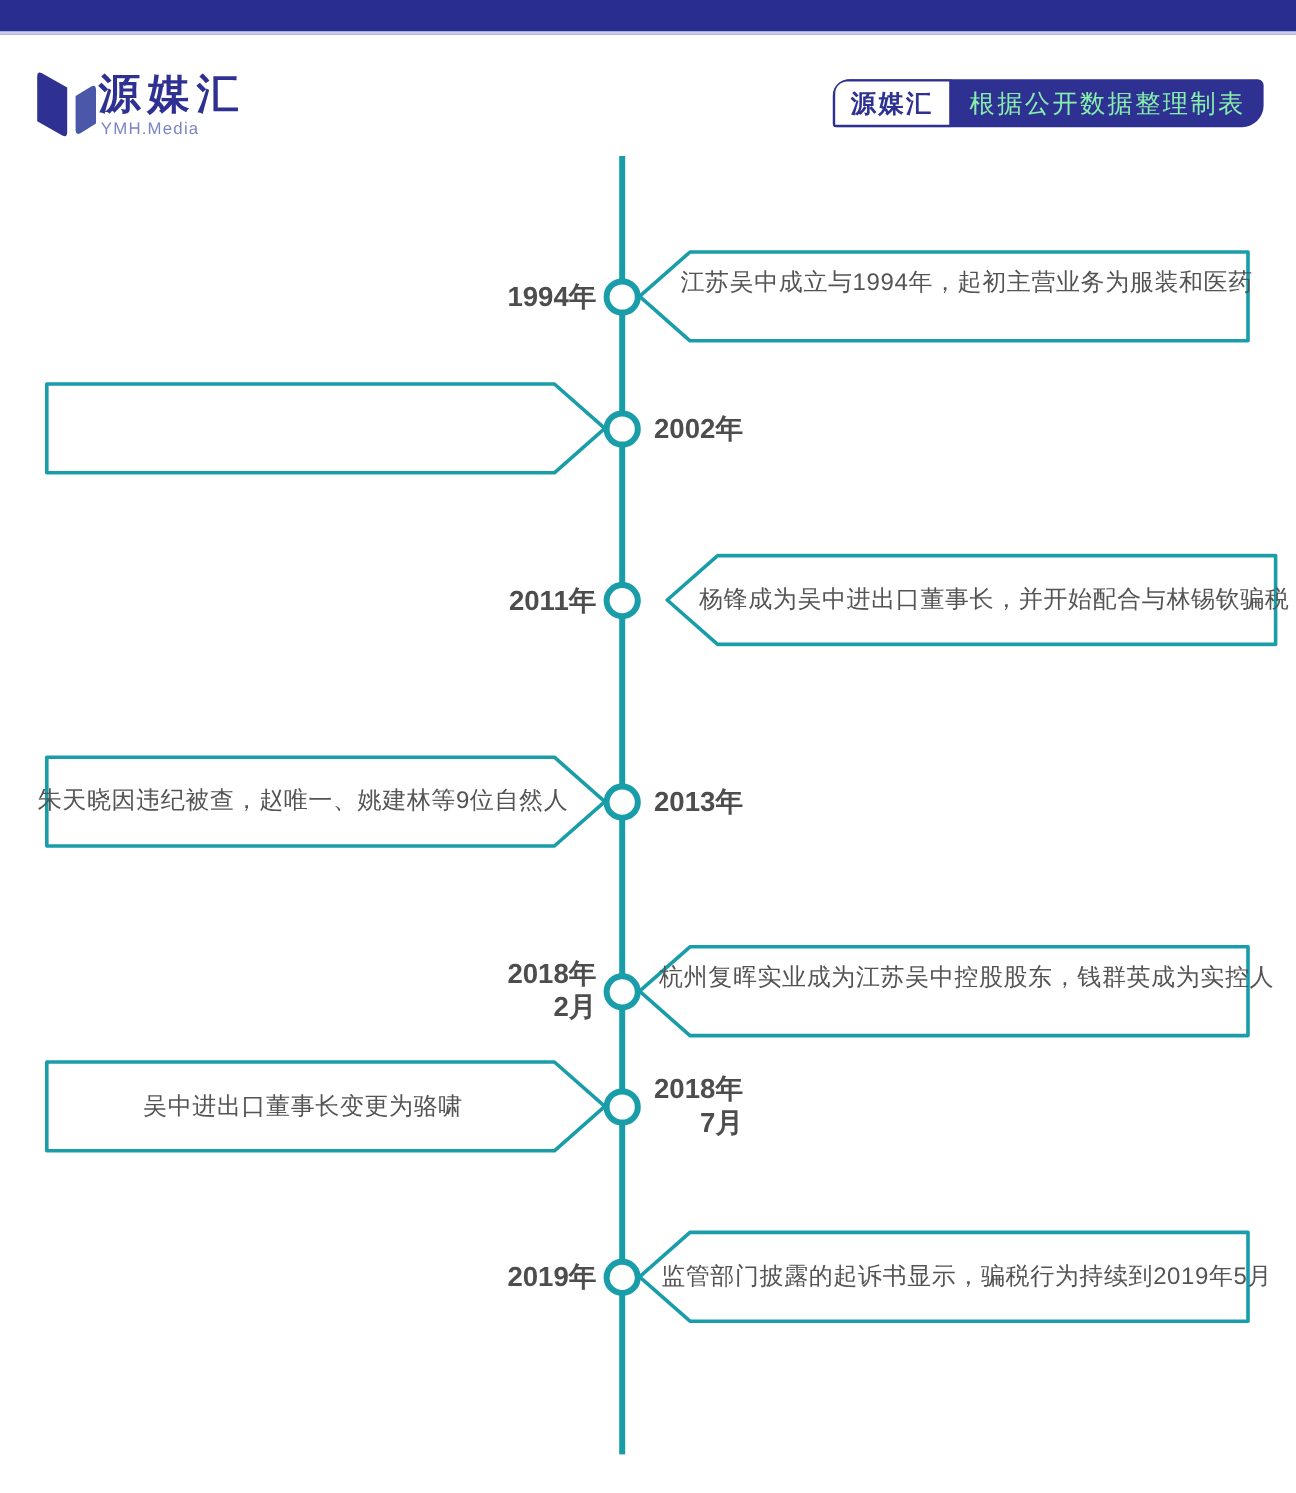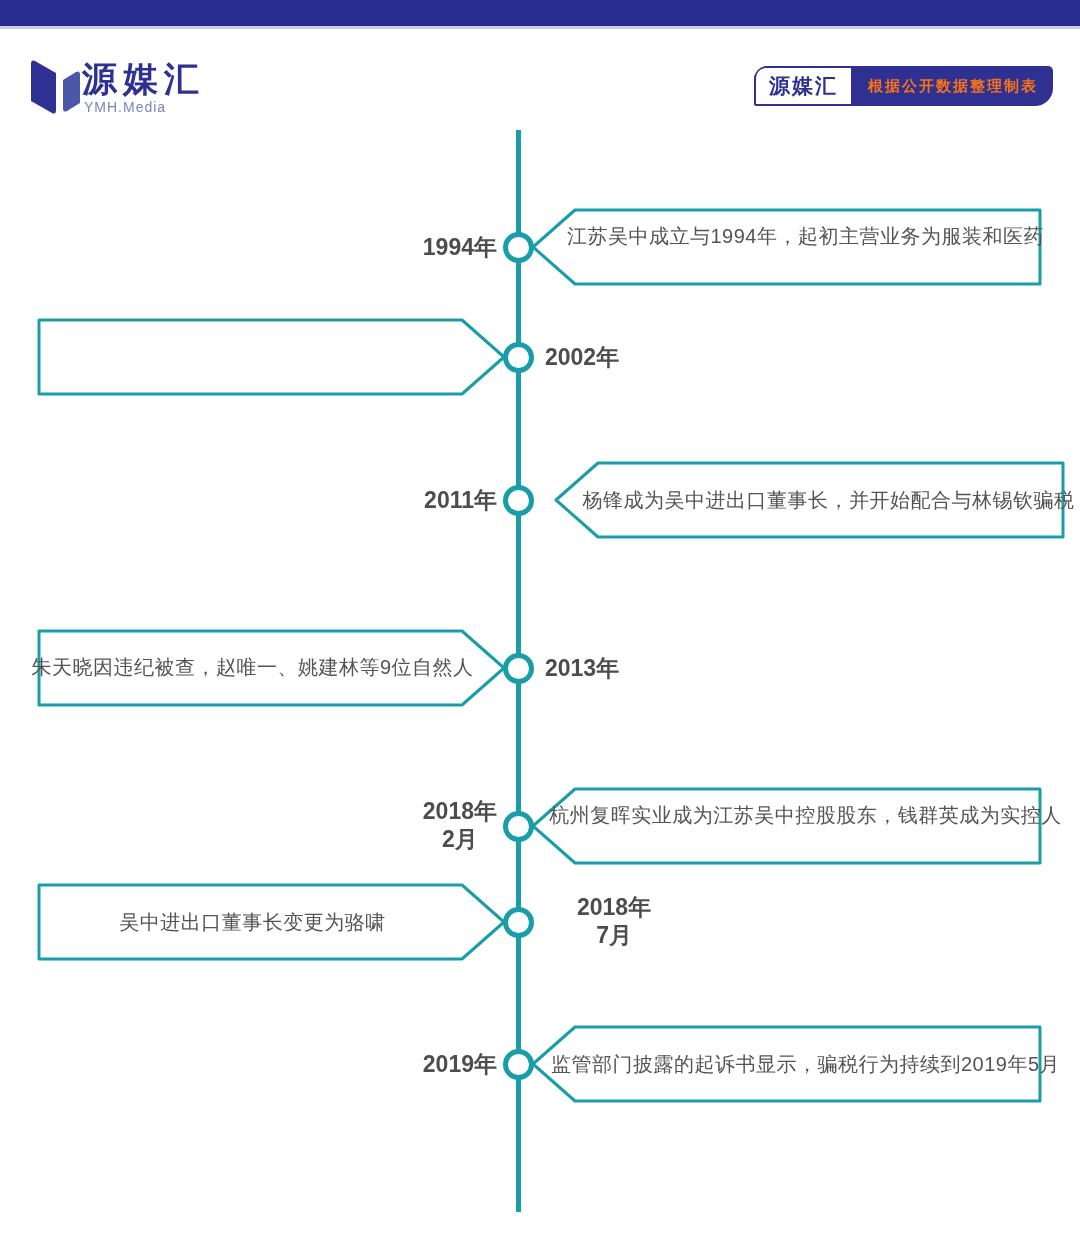--- a/index.html
+++ b/index.html
@@ -16,33 +16,33 @@
            letter-spacing:6px;font-weight:600;}
   .logo-en{position:absolute;left:84px;top:99px;font-size:14px;line-height:16px;color:#7B84C4;
            letter-spacing:1px;}
 
   
   .badge{position:absolute;right:27px;top:66px;height:40px;display:flex;align-items:stretch;
          background:#2E3192;border-radius:14px 5px 18px 3px;overflow:hidden;}
   .badge-brand{background:#ffffff;color:#2E3192;border:2px solid #2E3192;border-radius:12px 0 0 0;
                display:flex;align-items:center;padding:0 13px;font-weight:700;font-size:21px;
                letter-spacing:2px;box-sizing:border-box;}
-  .badge-note{color:#f97316;display:flex;align-items:center;padding:0 15px;font-weight:700;
-              font-size:15px;letter-spacing:2px;}
+  .badge-note{color:#86efac;display:flex;align-items:center;padding:0 15px;font-weight:400;
+              font-size:21px;letter-spacing:2px;}
 
   
   .tl-line{position:absolute;left:516px;top:130px;width:5px;height:1082px;background:#189DA9;}
   .node-circle{position:absolute;width:21px;height:21px;border:5px solid #189DA9;border-radius:50%;
                background:#ffffff;box-sizing:content-box;}
   .year{position:absolute;color:#4D4D4D;font-weight:700;font-size:23px;line-height:28px;
         white-space:nowrap;}
   .year.single{line-height:32px;}
   .year.align-right{text-align:center;}
   .year.align-left{text-align:left;}
-  .year.align-center{text-align:center;margin-left:32px;}
+  .year.align-center{text-align:right;}
   .callout{position:absolute;}
   .callout svg{position:absolute;left:0;top:0;display:block;}
   .callout-text{position:absolute;top:0;bottom:0;display:flex;align-items:center;
                 justify-content:center;color:#545454;font-size:20px;line-height:28px;
                 letter-spacing:0.5px;white-space:nowrap;}
   .callout.right .callout-text{left:52px;right:14px;}
   .callout.left  .callout-text{left:14px;right:52px;}
 </style>
 </head>
 <body>

